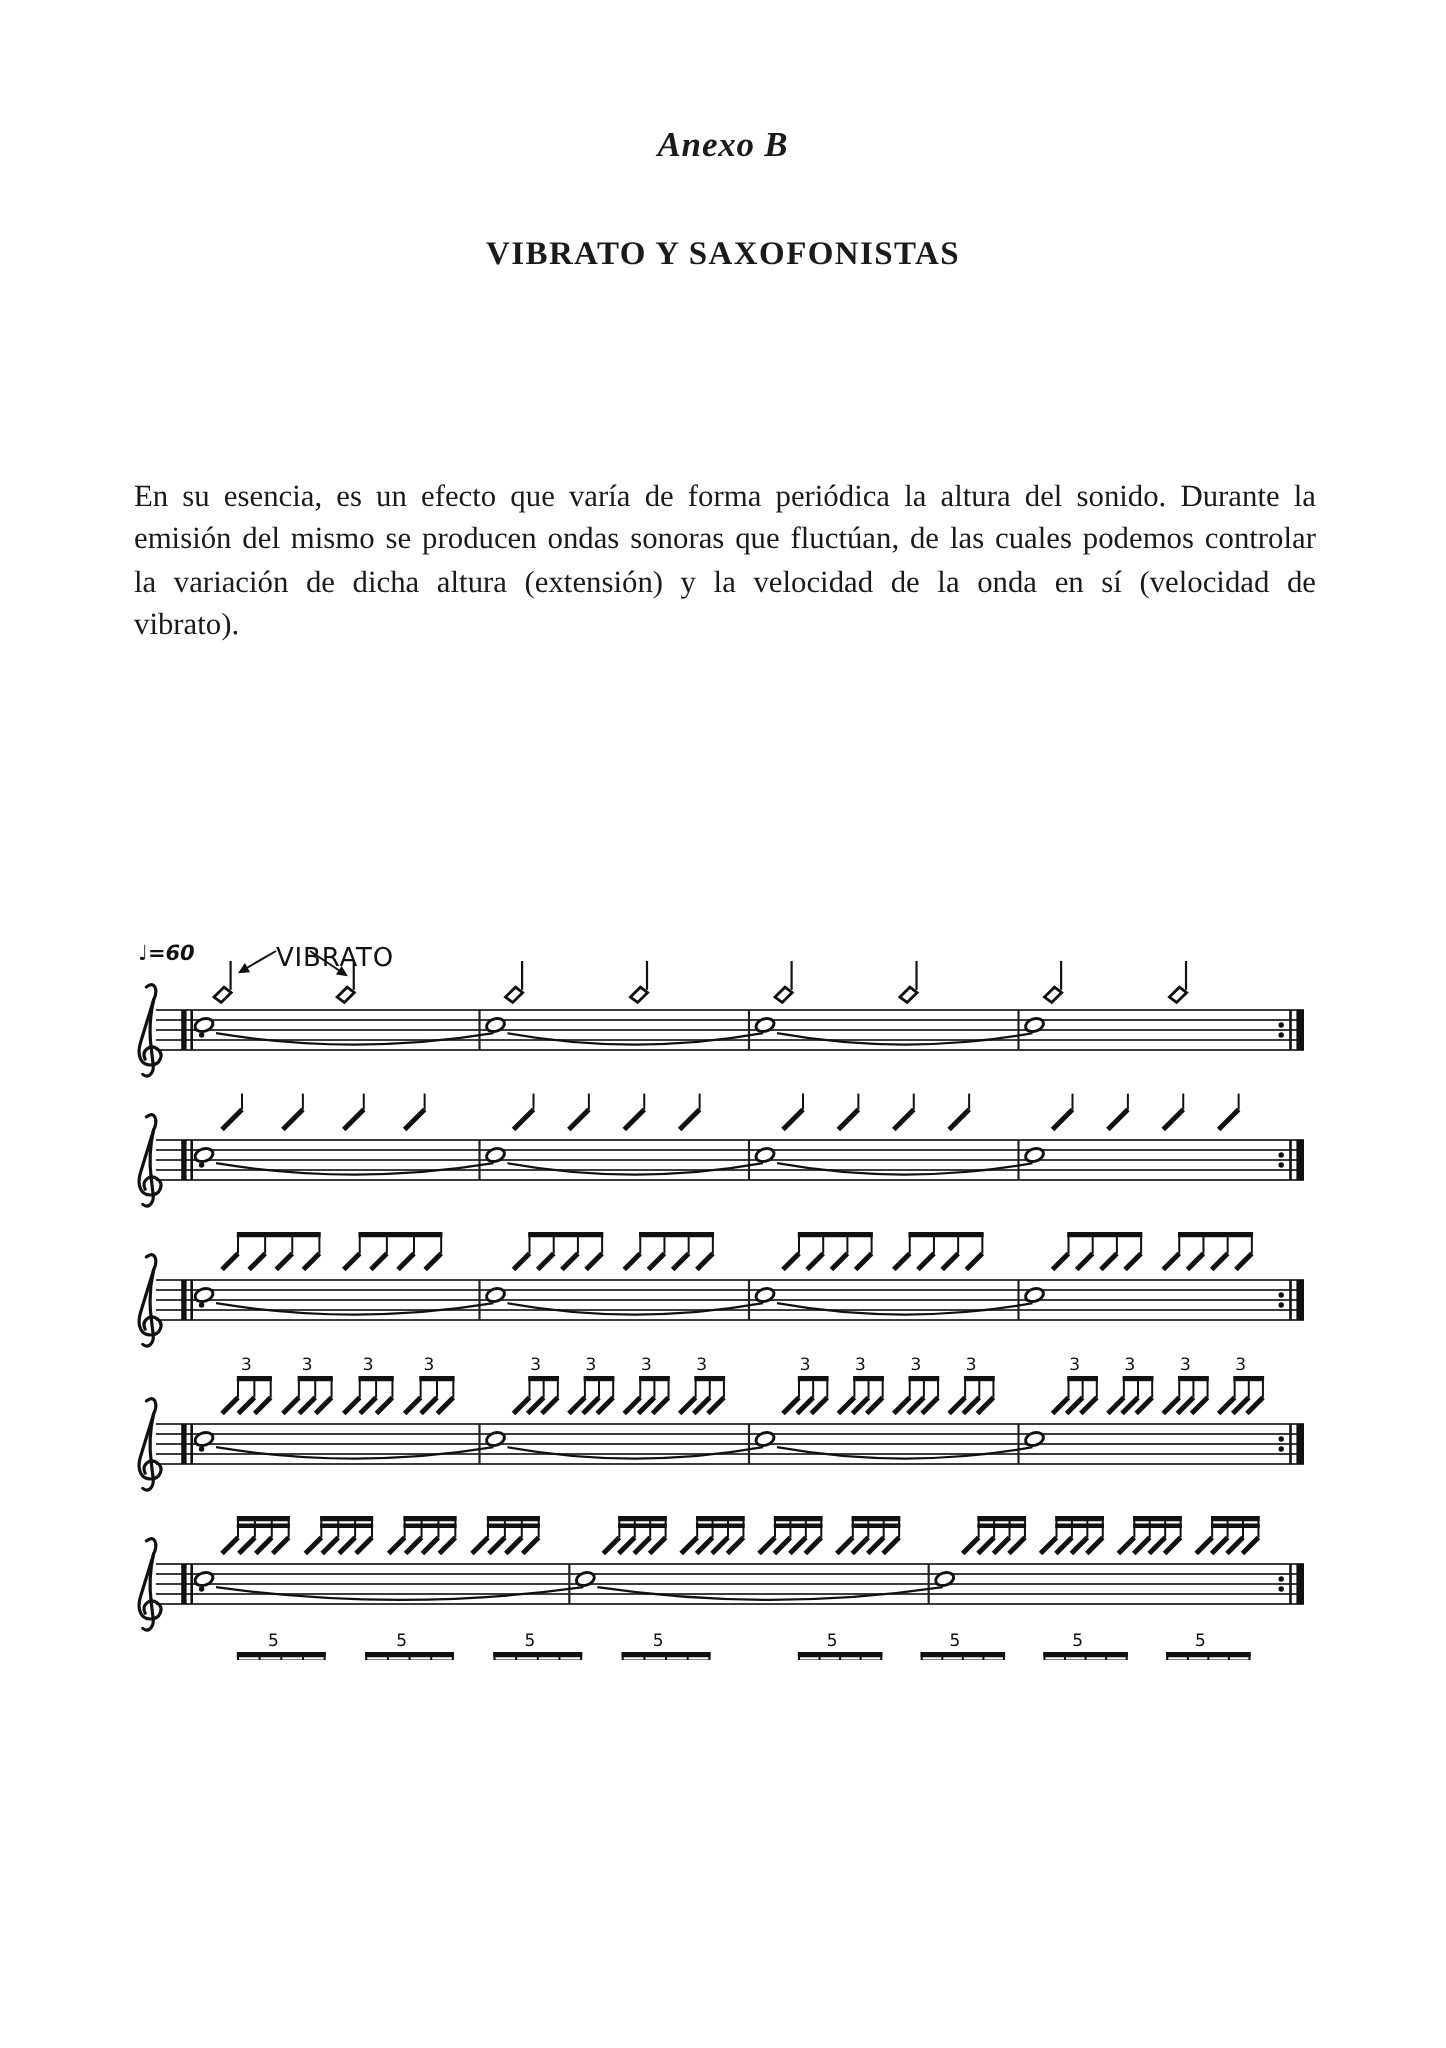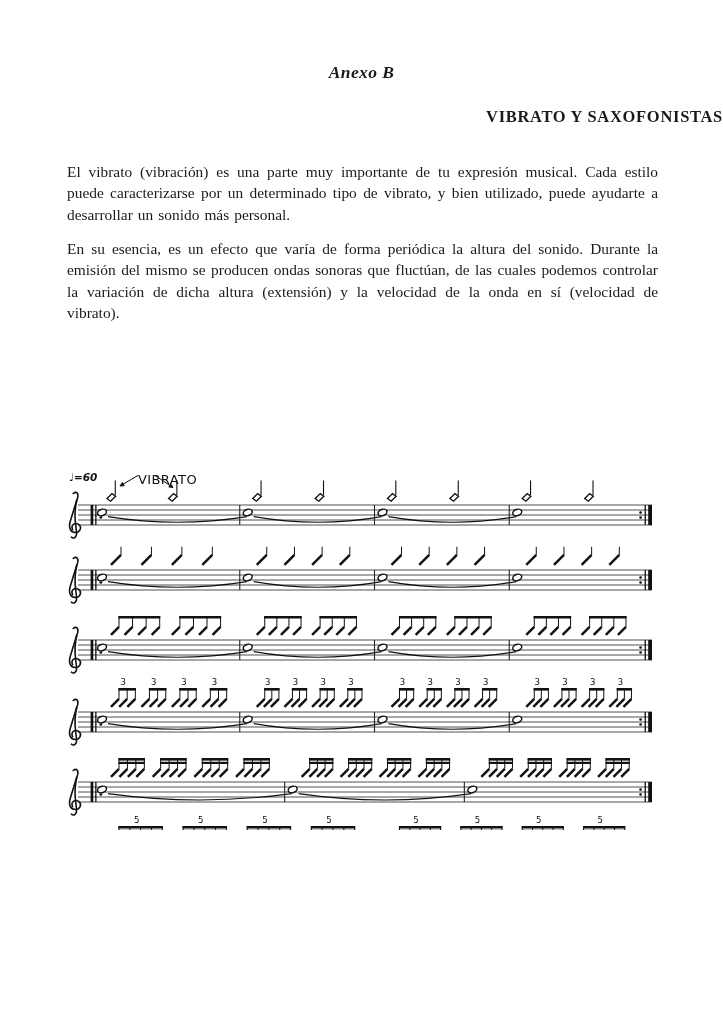--- a/index.html
+++ b/index.html
@@ -5,21 +5,21 @@
   html,body{margin:0;padding:0;background:#ffffff;}
   .page{
     position:relative;width:723px;height:830px;background:#fff;
     font-family:"Liberation Serif",serif;color:#1a1a1a;overflow:hidden;
   }
   .title-annex{
     position:absolute;top:62px;left:0;right:0;margin:0;text-align:center;
     font-size:17.5px;font-style:italic;font-weight:bold;letter-spacing:.4px;
   }
   .title-main{
-    position:absolute;top:107px;left:0;right:0;margin:0;text-align:right;
+    position:absolute;top:107px;left:0;right:0;margin:10px;text-align:center;
     font-size:16.5px;font-weight:bold;letter-spacing:.7px;
   }
   .para{
     position:absolute;left:67px;width:591px;margin:0;
     text-align:justify;font-size:15.4px;line-height:21.4px;word-spacing:1.2px;
   }
   .p1{top:161px}.p2{top:238px}.p3{top:320px}.p4{top:386px}
   .tempo{
     position:absolute;left:69px;top:471px;z-index:3;
     font-family:"DejaVu Sans",sans-serif;font-size:10.5px;font-weight:bold;color:#111;font-style:italic;
@@ -33,21 +33,20 @@
   #sys0{top:467px}#sys1{top:532px}#sys2{top:602px}#sys3{top:674px}
   #sys4{top:744px}#sys5{top:812px}#sys6{top:882px}
 </style>
 </head>
 <body>
 
 <div class="page">
   <h1 class="title-annex">Anexo B</h1>
   <h2 class="title-main">VIBRATO Y SAXOFONISTAS</h2>
 
-  <p class="para p1">El vibrato (vibración) es una parte muy importante de tu expresión musical. Cada estilo puede caracterizarse por un determinado tipo de vibrato, y bien utilizado, puede ayudarte a desarrollar un sonido más personal.</p>
   <p class="para p2">En su esencia, es un efecto que varía de forma periódica la altura del sonido. Durante la emisión del mismo se producen ondas sonoras que fluctúan, de las cuales podemos controlar la variación de dicha altura (extensión) y la velocidad de la onda en sí (velocidad de vibrato).</p>
 
   <div>
     <span class="tempo">♩=60</span>
     <span class="viblabel">VIBRATO</span>
     <div class="system" id="sys0"><svg viewBox="0 0 604 74" width="604" height="74">
           <line x1="18" y1="38" x2="592" y2="38" stroke="#3c3c3c" stroke-width="0.9"></line>
           <line x1="18" y1="43" x2="592" y2="43" stroke="#3c3c3c" stroke-width="0.9"></line>
           <line x1="18" y1="48" x2="592" y2="48" stroke="#3c3c3c" stroke-width="0.9"></line>
           <line x1="18" y1="53" x2="592" y2="53" stroke="#3c3c3c" stroke-width="0.9"></line>

